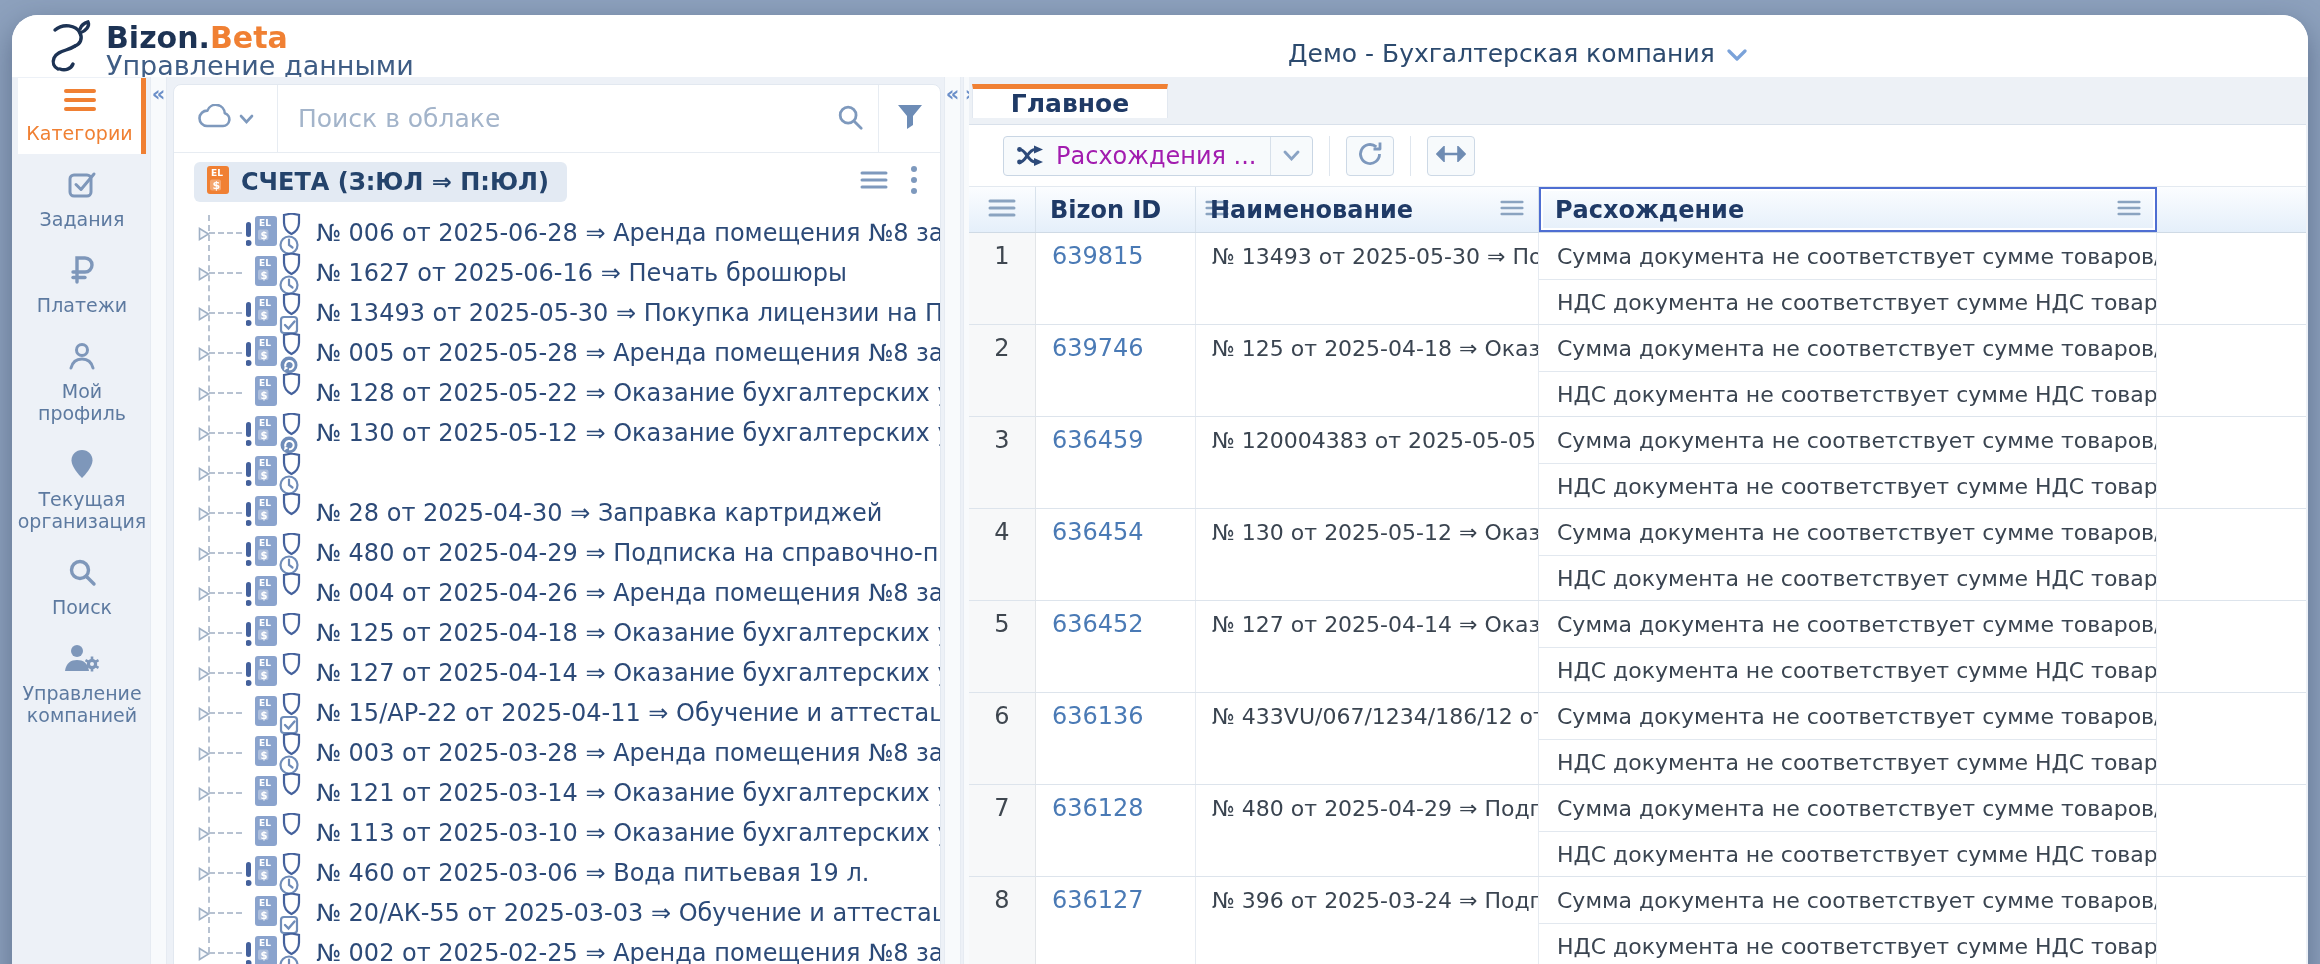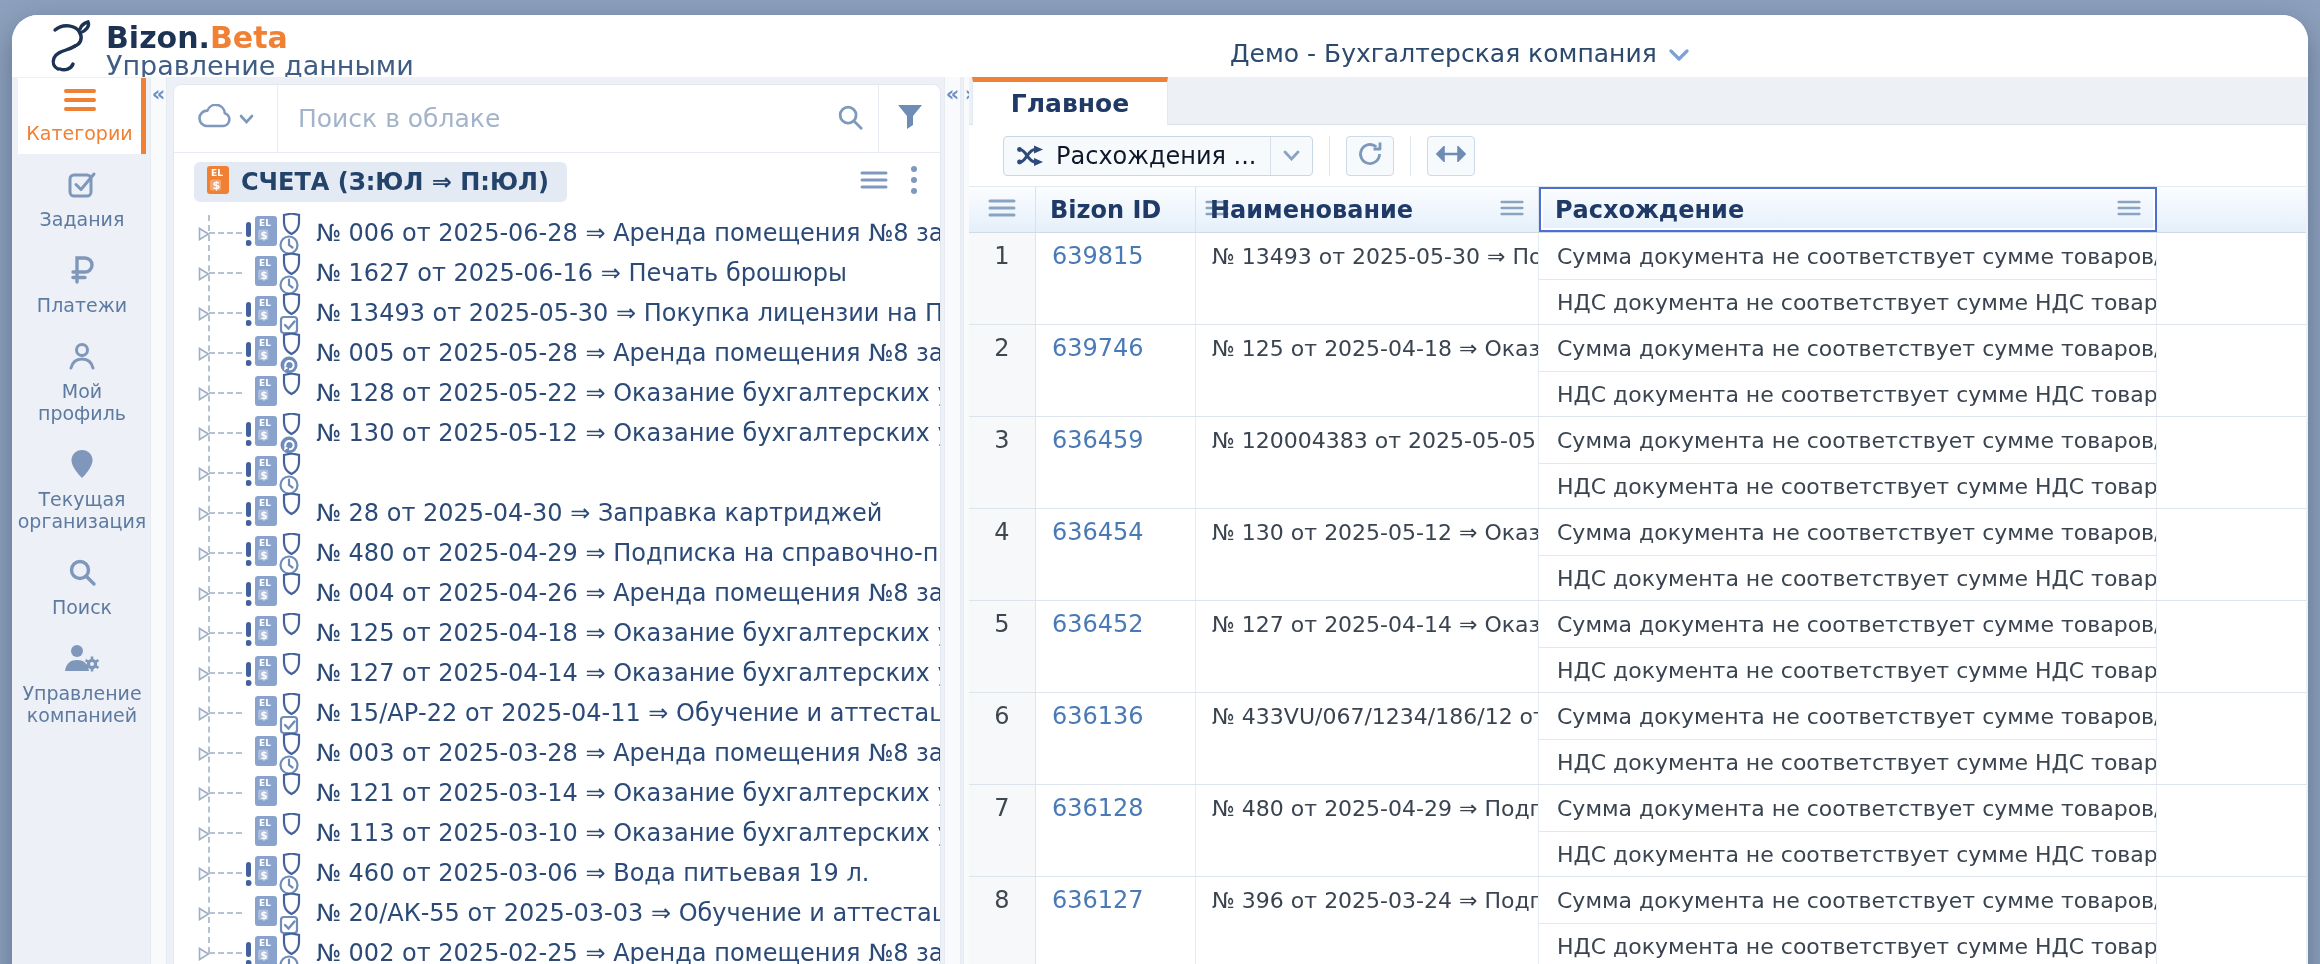--- a/index.html
+++ b/index.html
@@ -6,21 +6,21 @@
   html,body { width:2320px; height:964px; }
   body { background:#8da1bd; font-family:"DejaVu Sans","Liberation Sans",sans-serif; position:relative; overflow:hidden; }
   .card { position:absolute; left:12px; top:15px; width:2296px; height:1010px; background:#fff; border-radius:26px; box-shadow:0 10px 30px rgba(25,40,70,.4); overflow:hidden; }
 
   
   .app-header { position:absolute; left:0; top:0; width:100%; height:62px; background:#fff; }
   .brand-wrap { position:absolute; left:28px; top:5px; display:flex; gap:12px; align-items:center; }
   .brand-text .line1 { font-size:30px; font-weight:bold; color:#1d3354; line-height:32px; }
   .brand-text .line1 .accent { color:#f08033; }
   .brand-text .line2 { font-size:27px; color:#3f5d85; line-height:23px; }
-  .company { position:absolute; left:1218px; top:24px; display:flex; align-items:center; gap:12px; font-size:25px; color:#2c4a6e; cursor:pointer; }
+  .company { position:absolute; left:1276px; top:24px; display:flex; align-items:center; gap:12px; font-size:25px; color:#2c4a6e; cursor:pointer; }
 
   
   .content { position:absolute; left:0; top:62px; width:100%; height:948px; background:#edf1f7; }
 
   
   .sidebar { position:absolute; left:6px; top:1px; width:128px; height:100%; display:flex; flex-direction:column; }
   .snav { display:flex; flex-direction:column; align-items:center; gap:5px; padding:9px 3px 10px; cursor:pointer; }
   .snav .slabel { font-size:19px; color:#5d7aa0; text-align:center; line-height:22px; }
   .snav.active { background:#fff; border-right:5px solid #f08033; }
   .snav.active .slabel { color:#f08033; }
@@ -54,26 +54,26 @@
   .titem .ticon { position:absolute; left:72px; top:0; }
   .titem .tlabel { display:block; margin-left:142px; line-height:40px; font-size:24px; color:#2c4a78; white-space:nowrap; overflow:hidden; }
   .titem .p-alert, .titem .b-clock, .titem .b-check, .titem .b-sync { display:none; }
   .titem.has-alert .p-alert { display:inline; }
   .titem.badge-clock .b-clock { display:inline; }
   .titem.badge-check .b-check { display:inline; }
   .titem.badge-sync .b-sync { display:inline; }
 
   
   .main-panel { position:absolute; left:957px; top:0; width:1337px; height:948px; display:flex; flex-direction:column; }
-  .tab-row { height:48px; background:#edf1f6; border-bottom:1px solid #d9e1eb; display:flex; flex:none; }
+  .tab-row { height:48px; background:#edf1f6; border-bottom:1px solid #d9e1eb; display:flex; flex:none;align-items:center; }
   .tab { margin-left:3px; width:196px; background:#fff; border-top:5px solid #f08033; border-left:1px solid #e2e8f0; border-right:1px solid #e2e8f0; display:flex; align-items:center; justify-content:center; font-size:25px; font-weight:bold; color:#1f3a66; position:relative; z-index:1; margin-bottom:-1px; cursor:pointer; }
   .mp-toolbar { height:62px; background:#fff; border-bottom:1px solid #e3e9f0; display:flex; align-items:center; padding-left:34px; flex:none; }
   .view-select { height:40px; border:1px solid #c9d6e4; background:#f7fafc; border-radius:4px; display:flex; align-items:stretch; cursor:pointer; }
   .view-select .vicon { display:flex; align-items:center; padding:0 10px 0 12px; }
-  .view-select .vlabel { display:flex; align-items:center; font-size:24px; color:#0f172a; padding-right:14px; white-space:nowrap; }
+  .view-select .vlabel { display:flex; align-items:center; font-size:24px; color:#a21caf; padding-right:14px; white-space:nowrap; }
   .view-select .vchev { width:42px; border-left:1px solid #d7e0ea; display:flex; align-items:center; justify-content:center; }
   .vsep { width:1px; height:40px; background:#dfe6ee; margin:0 16px; }
   .tool-btn { width:48px; height:40px; border:1px solid #cdd9e6; background:#f7fafc; border-radius:4px; display:flex; align-items:center; justify-content:center; cursor:pointer; }
 
   .grid { flex:1; display:flex; flex-direction:column; overflow:hidden; background:#fff; }
   .ghead { height:46px; display:flex; background:linear-gradient(180deg,#fbfdff,#e5effa); border-bottom:1px solid #cfdae5; flex:none; }
   .gh { display:flex; align-items:center; padding:0 14px; gap:22px; border-right:1px solid #d8e2ec; }
   .gh .hlabel { font-size:24px; font-weight:bold; color:#1f3a66; white-space:nowrap; }
   .gh .hspacer { flex:1; }
   .c0w { width:67px; flex:none; justify-content:center; }

